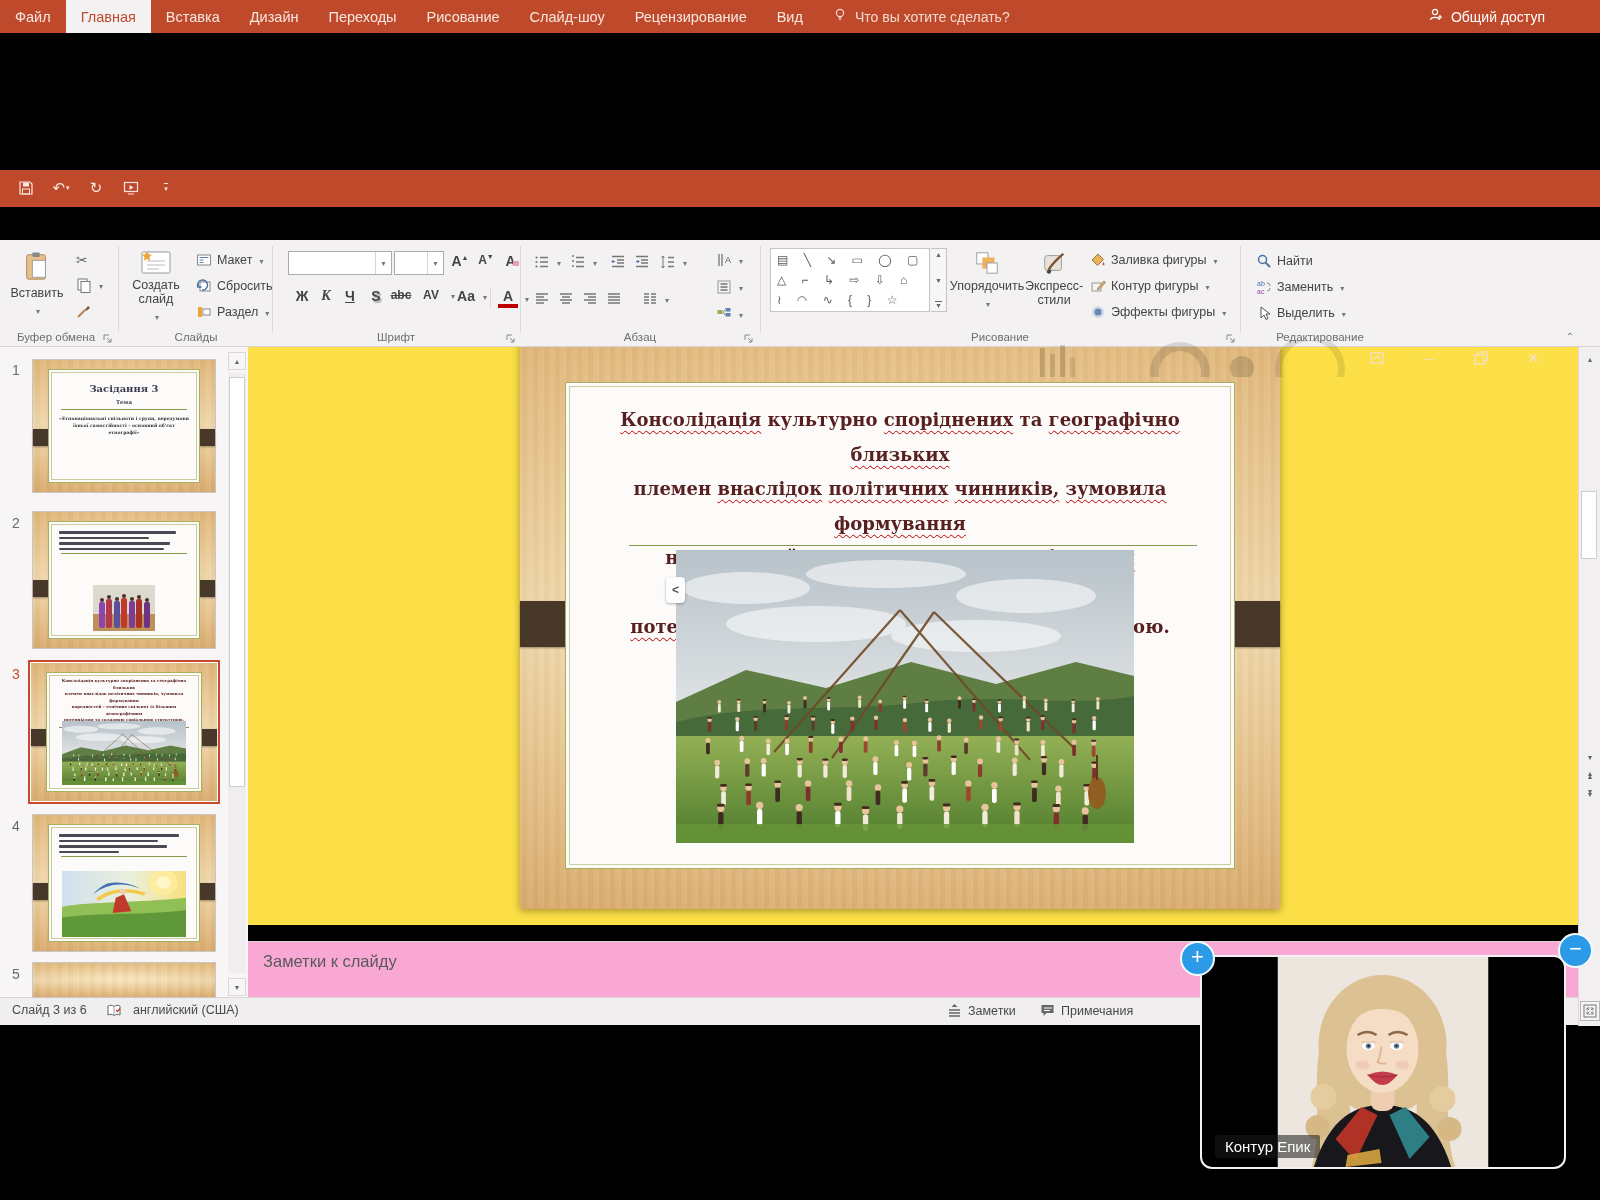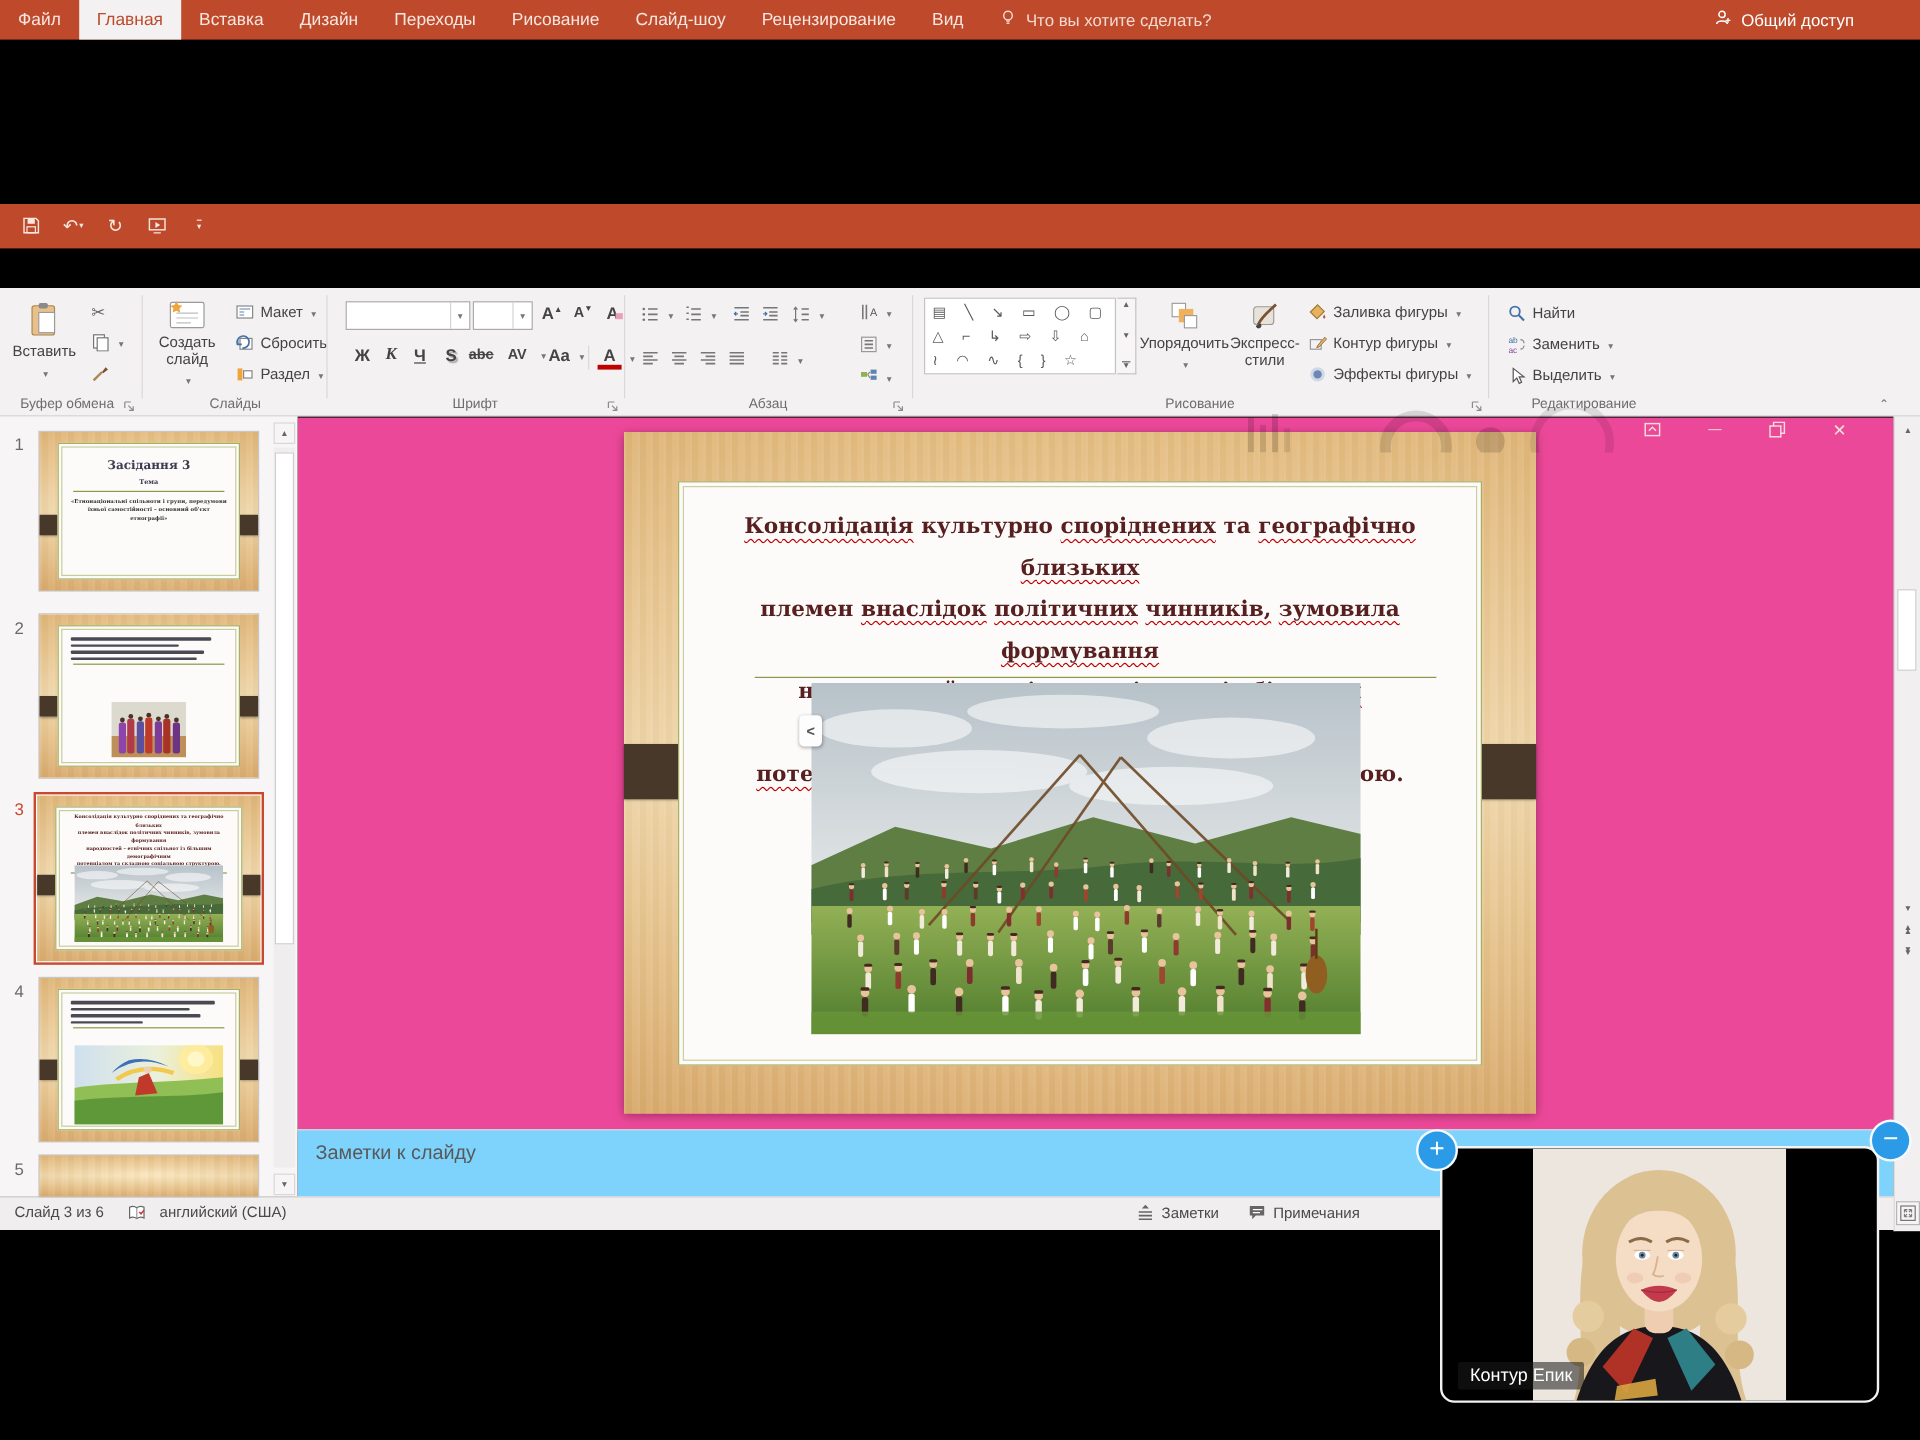--- a/index.html
+++ b/index.html
@@ -47,37 +47,37 @@
     radial-gradient(120% 95% at 50% 45%, rgba(255,255,255,0.22), rgba(120,60,10,0.20) 97%),
     repeating-linear-gradient(90deg, rgba(255,255,255,0.10) 0 2px, rgba(0,0,0,0.02) 2px 7px, rgba(255,255,255,0.06) 7px 11px),
     linear-gradient(180deg,#EDC27C 0%,#F3D094 28%,#F8DFAC 50%,#F2CE90 72%,#E8B873 100%)}
   .clipL,.clipR{position:absolute;background:#473829;box-shadow:0 1px 2px rgba(0,0,0,.35)}
   .tpanel{position:absolute;inset:9px 15px;background:#FCFBF9;border:1px solid #A7B060;overflow:hidden}
   .tpanel::after{content:"";position:absolute;inset:2px;border:1px solid #C9CD9E;pointer-events:none}
   .tbar{height:2.5px;background:#4A4A55;margin:3px 10px;border-radius:1px}
   .tdivider{height:1px;background:#8A984A;margin:2px 12px}
   .vscroll{position:absolute;left:228px;width:18px;background:#EFEDEE}
   .sbtn{position:absolute;width:18px;height:18px;background:#F7F5F6;border:1px solid #DAD7D8;display:flex;align-items:center;justify-content:center;font-size:7px;color:#666;box-sizing:border-box}
-  #editarea{left:248px;top:348px;width:1330px;height:596px;background:#ec4899;z-index:1}
+  #editarea{left:248px;top:329px;width:1330px;height:596px;background:#fde047;z-index:1}
   
   #slide{left:272px;top:12px;width:760px;height:568px;box-shadow:0 2px 8px rgba(0,0,0,.35)}
   #slide .clipL{left:0;top:260px;width:60px;height:46px}
   #slide .clipR{right:0;top:260px;width:60px;height:46px}
   #spanel{position:absolute;left:45px;top:41px;width:668px;height:485px;background:#FCFBF9;border:1px solid #A7B060}
   #spanel::after{content:"";position:absolute;inset:3px;border:1px solid #CBCF9F;pointer-events:none}
   #slide-text{position:absolute;left:14px;top:20px;width:640px;text-align:center;
     font-family:"DejaVu Serif",serif;font-weight:700;font-size:18px;line-height:34.5px;color:#571F1F}
   .wavy{text-decoration-line:underline;text-decoration-style:wavy;text-decoration-color:#C00000;text-decoration-thickness:1.1px;text-underline-offset:4px}
   #sdivider{position:absolute;left:63px;top:162px;width:568px;height:0;border-top:1.5px solid #8A984A}
   #main-photo{position:absolute;left:110px;top:167px;width:458px;height:293px;overflow:hidden}
   #main-photo svg,.minisvg svg{width:100%;height:100%;display:block}
   #photo-collapse{position:absolute;left:100px;top:194px;width:19px;height:26px;background:#FDFDFD;border-radius:4px;
     box-shadow:0 1px 3px rgba(0,0,0,.3);display:flex;align-items:center;justify-content:center;font-size:12px;font-weight:bold;color:#555}
   
-  #notespane{left:248px;top:941px;width:1330px;height:56px;background:#7dd3fc;border-top:1px solid #D9D6D7;z-index:2}
+  #notespane{left:248px;top:941px;width:1330px;height:56px;background:#f9a8d4;border-top:1px solid #D9D6D7;z-index:2}
   #notespane .ph{position:absolute;left:15px;top:10px;font-size:16.5px;color:#595959}
   #statusbar{left:0;top:997px;width:1600px;height:27px;background:#F0EEEF;border-top:1px solid #D8D5D6;z-index:2;font-size:12.5px;color:#4a4a4a}
   #statusbar .item{position:absolute;top:5px;display:flex;align-items:center;gap:6px}
   
   #rightstrip{left:1578px;top:345px;width:22px;height:681px;background:#F1EFF0;border-left:1px solid #DCD9DA;z-index:2}
   .vthumb{position:absolute;left:2px;top:146px;width:16px;height:68px;background:#fff;border:1px solid #D0CDCE;box-sizing:border-box}
   .stripbtn{position:absolute;left:0;width:22px;height:16px;display:flex;align-items:center;justify-content:center;font-size:7px;color:#666}
   .dbl{letter-spacing:0;line-height:5px;flex-direction:column}
   #fit-btn{position:absolute;left:1px;top:656px;width:20px;height:20px;background:#F6F4F5;border:1px solid #B9B6B7;box-sizing:border-box;display:flex;align-items:center;justify-content:center}
   #collapse-ribbon{left:1560px;top:331px;width:20px;height:14px;color:#777;font-size:10px;text-align:center;z-index:6}

